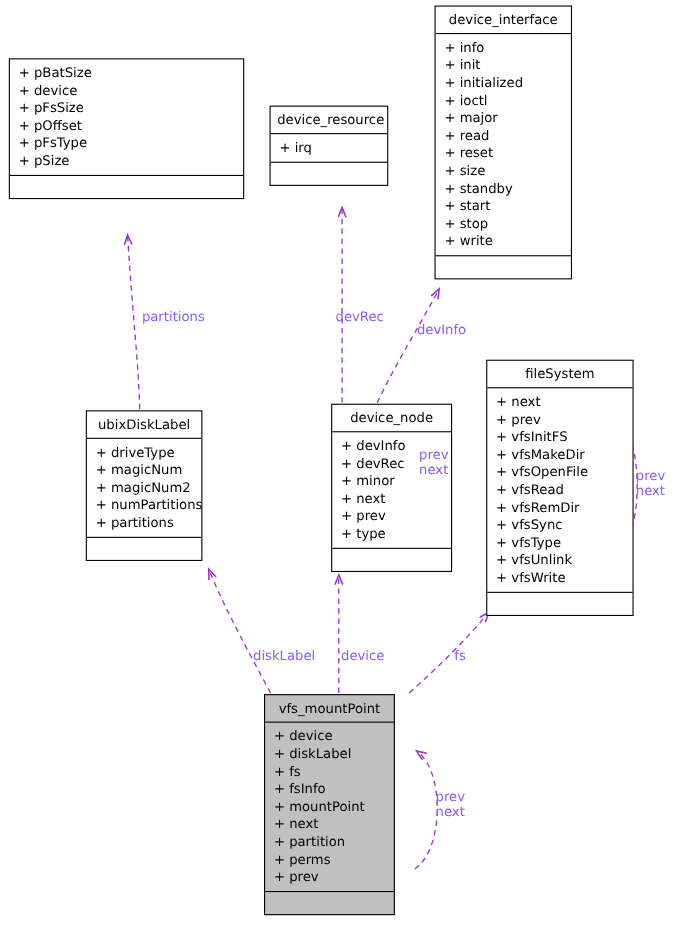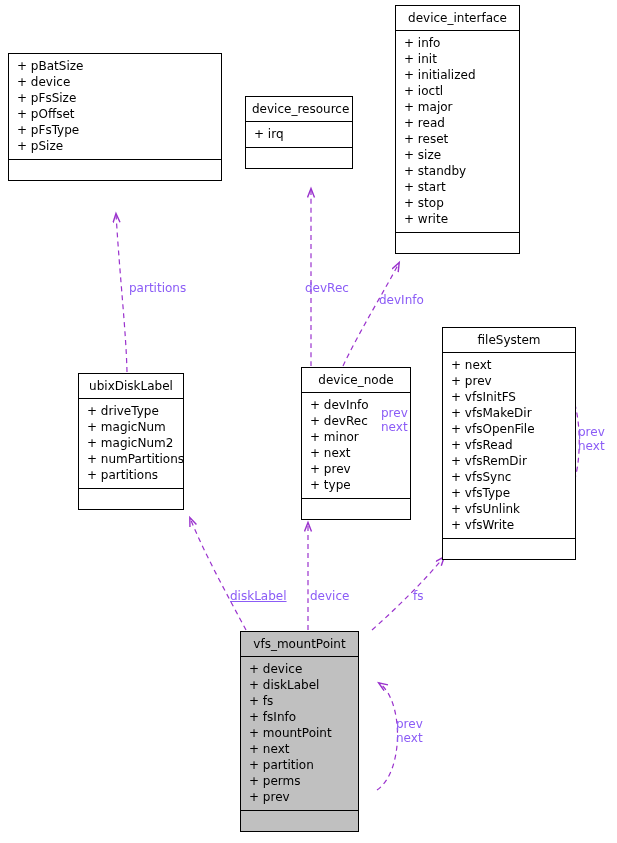--- a/index.html
+++ b/index.html
@@ -144,19 +144,19 @@
     <div class="uml-ops"></div>
   </div>
 
   <div class="edge-label" style="left:129px;top:281px;">partitions</div>
   <div class="edge-label" style="left:305px;top:281px;">devRec</div>
   <div class="edge-label" style="left:379px;top:281px;margin-top:12px;">devInfo</div>
   <div class="edge-label" style="left:381px;top:406px;">prev
 next</div>
   <div class="edge-label" style="left:578px;top:425px;">prev
 next</div>
-  <div class="edge-label" style="left:230px;top:589px;text-decoration:underline;">diskLabel</div>
+  <div class="edge-label" style="left:230px;top:589px;">diskLabel</div>
   <div class="edge-label" style="left:310px;top:589px;">device</div>
   <div class="edge-label" style="left:413px;top:589px;">fs</div>
   <div class="edge-label" style="left:396px;top:717px;">prev
 next</div>
 
 </div>
 
 </body></html>

